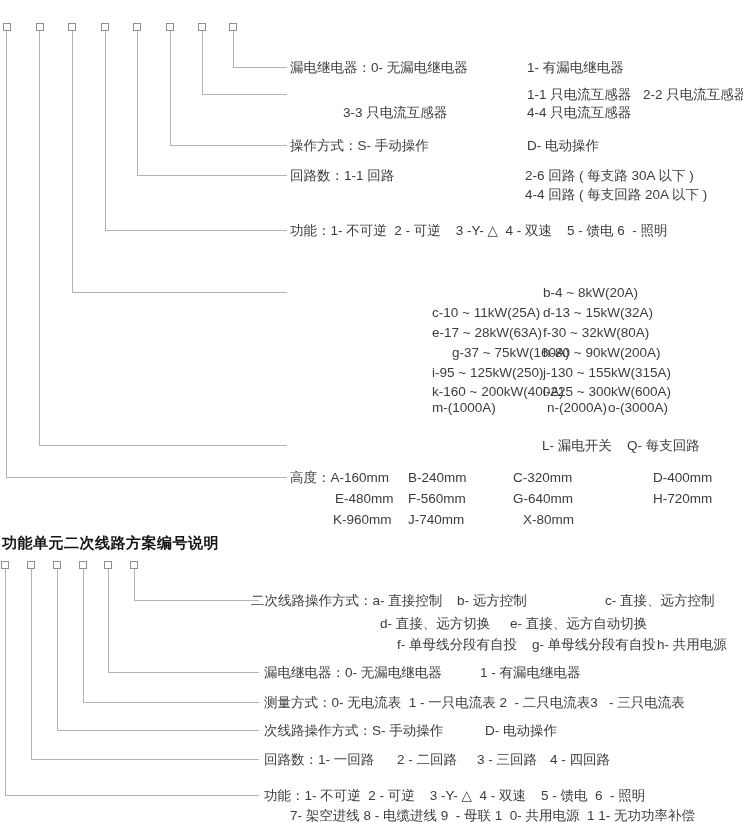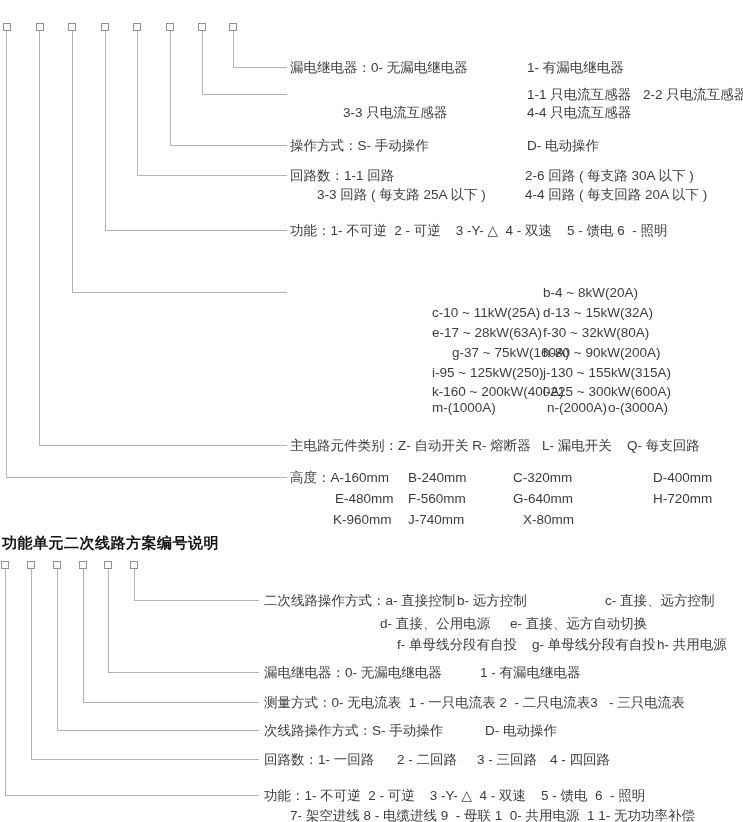--- a/index.html
+++ b/index.html
@@ -42,41 +42,39 @@
   <div class="t" style="left:527px;top:87px">1-1 只电流互感器</div>
   <div class="t" style="left:643px;top:87px">2-2 只电流互感器</div>
   <div class="t" style="left:343px;top:105px">3-3 只电流互感器</div>
   <div class="t" style="left:527px;top:105px">4-4 只电流互感器</div>
 
   <div class="t" style="left:290px;top:138px">操作方式：S- 手动操作</div>
   <div class="t" style="left:527px;top:138px">D- 电动操作</div>
 
   <div class="t" style="left:290px;top:168px">回路数：1-1 回路</div>
   <div class="t" style="left:525px;top:168px">2-6 回路 ( 每支路 30A 以下 )</div>
-  <div class="t" style="left:317px;top:187px">3-3 回路 ( 每支路 25A 以下 )</div>
   <div class="t" style="left:525px;top:187px">4-4 回路 ( 每支回路 20A 以下 )</div>
 
   <div class="t" style="left:290px;top:223px">功能：1- 不可逆  2 - 可逆    3 -Y- △  4 - 双速    5 - 馈电 6  - 照明</div>
 
   <div class="t" style="left:543px;top:285px">b-4 ~ 8kW(20A)</div>
   <div class="t" style="left:432px;top:305px">c-10 ~ 11kW(25A)</div>
   <div class="t" style="left:543px;top:305px">d-13 ~ 15kW(32A)</div>
   <div class="t" style="left:432px;top:325px">e-17 ~ 28kW(63A)</div>
   <div class="t" style="left:543px;top:325px">f-30 ~ 32kW(80A)</div>
   <div class="t" style="left:452px;top:345px">g-37 ~ 75kW(160A)</div>
   <div class="t" style="left:543px;top:345px">h-80 ~ 90kW(200A)</div>
   <div class="t" style="left:432px;top:365px">i-95 ~ 125kW(250)</div>
   <div class="t" style="left:543px;top:365px">j-130 ~ 155kW(315A)</div>
   <div class="t" style="left:432px;top:384px">k-160 ~ 200kW(400A)</div>
   <div class="t" style="left:543px;top:384px">l-225 ~ 300kW(600A)</div>
   <div class="t" style="left:432px;top:400px">m-(1000A)</div>
   <div class="t" style="left:547px;top:400px">n-(2000A)</div>
   <div class="t" style="left:608px;top:400px">o-(3000A)</div>
 
-  <div class="t" style="left:290px;top:438px">主电路元件类别：Z- 自动开关 R- 熔断器</div>
   <div class="t" style="left:542px;top:438px">L- 漏电开关</div>
   <div class="t" style="left:627px;top:438px">Q- 每支回路</div>
 
   <div class="t" style="left:290px;top:470px">高度：A-160mm</div>
   <div class="t" style="left:408px;top:470px">B-240mm</div>
   <div class="t" style="left:513px;top:470px">C-320mm</div>
   <div class="t" style="left:653px;top:470px">D-400mm</div>
   <div class="t" style="left:335px;top:491px">E-480mm</div>
   <div class="t" style="left:408px;top:491px">F-560mm</div>
   <div class="t" style="left:513px;top:491px">G-640mm</div>
@@ -94,24 +92,24 @@
   <div class="box" style="left:104px;top:561px"></div>
   <div class="box" style="left:130px;top:561px"></div>
 
   <div class="conn" style="left:134px;top:569px;width:124px;height:31px"></div>
   <div class="conn" style="left:108px;top:569px;width:150px;height:103px"></div>
   <div class="conn" style="left:83px;top:569px;width:175px;height:133px"></div>
   <div class="conn" style="left:57px;top:569px;width:201px;height:161px"></div>
   <div class="conn" style="left:31px;top:569px;width:227px;height:190px"></div>
   <div class="conn" style="left:5px;top:569px;width:253px;height:226px"></div>
 
-  <div class="t" style="left:264px;top:593px">二次线路操作方式：a- 直接控制</div>
+  <div class="t" style="left:251px;top:593px">二次线路操作方式：a- 直接控制</div>
   <div class="t" style="left:457px;top:593px">b- 远方控制</div>
   <div class="t" style="left:605px;top:593px">c- 直接、远方控制</div>
-  <div class="t" style="left:380px;top:616px">d- 直接、公用电源</div>
+  <div class="t" style="left:380px;top:616px">d- 直接、远方切换</div>
   <div class="t" style="left:510px;top:616px">e- 直接、远方自动切换</div>
   <div class="t" style="left:397px;top:637px">f- 单母线分段有自投</div>
   <div class="t" style="left:532px;top:637px">g- 单母线分段有自投</div>
   <div class="t" style="left:657px;top:637px">h- 共用电源</div>
 
   <div class="t" style="left:264px;top:665px">漏电继电器：0- 无漏电继电器</div>
   <div class="t" style="left:480px;top:665px">1 - 有漏电继电器</div>
 
   <div class="t" style="left:264px;top:695px">测量方式：0- 无电流表  1 - 一只电流表 2  - 二只电流表3   - 三只电流表</div>
 

